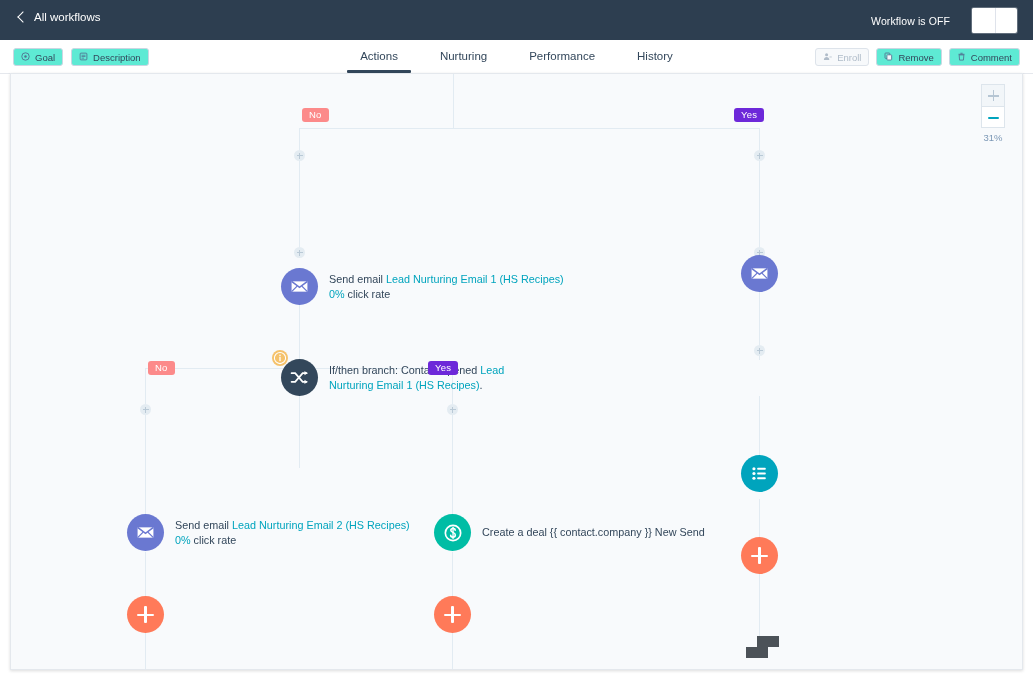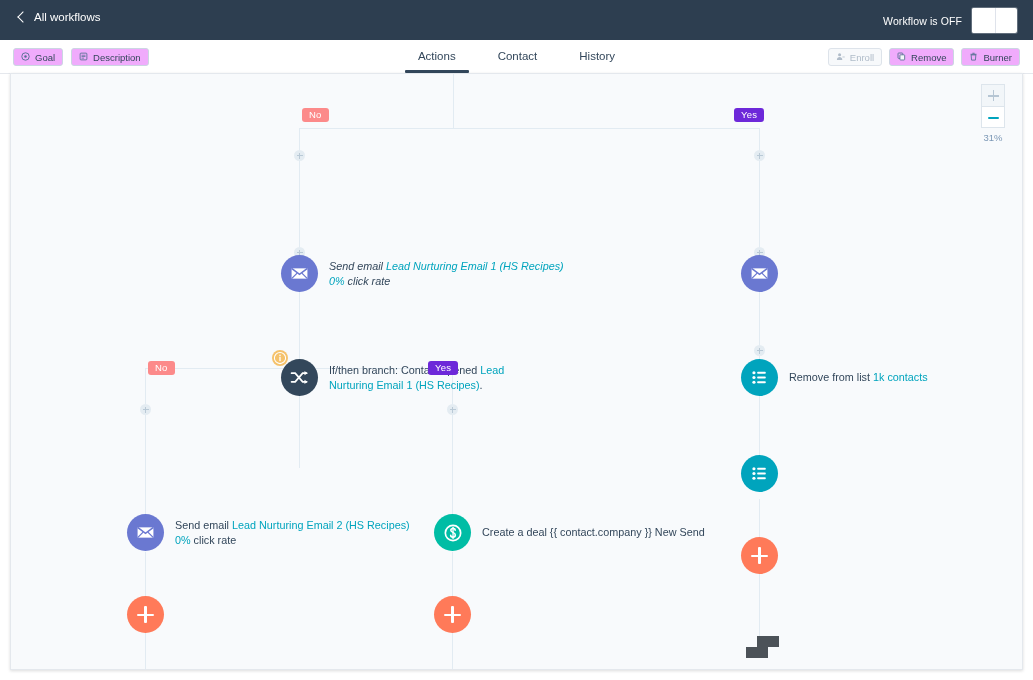--- a/index.html
+++ b/index.html
@@ -71,21 +71,21 @@
     position: relative;
     top: 1px;
     pointer-events: auto;
     cursor: pointer;
   }
   .toggle-wrap {
     position: absolute;
     right: 16px; top: 8px;
     display: flex;
     align-items: center;
-    gap: 10px;
+    gap: 22px;
   }
   .toggle-label {
     font-size: 10.5px;
     color: #ffffff;
     letter-spacing: .1px;
   }
   .toggle {
     width: 45px; height: 25px;
     background: #ffffff;
     border-radius: 2px;
@@ -112,21 +112,21 @@
     border-bottom: 1px solid #e5e8ed;
   }
   .btn {
     display: inline-flex;
     align-items: center;
     gap: 5px;
     height: 18px;
     padding: 0 7px;
     border: 1px solid #cbd6e2;
     border-radius: 3px;
-    background: #f0abfc;
+    background: #5eead4;
     color: #33475b;
     font-size: 9.5px;
     cursor: pointer;
     user-select: none;
     white-space: nowrap;
     box-sizing: border-box;
   }
   .btn.disabled {
     color: #b0bcc9;
     border-color: #dde3ea;
@@ -368,21 +368,22 @@
               <rect x="4.5" y="7.6" width="7" height="1.3" fill="#516f90"></rect>
               <rect x="4.5" y="10.2" width="4.5" height="1.3" fill="#516f90"></rect>
             </svg>
         </span>
         <span>Description</span>
       </span>
     </div>
 
     <div class="tabs">
       <span class="tab active">Actions</span>
-      <span class="tab">Contact</span>
+      <span class="tab">Nurturing</span>
+      <span class="tab">Performance</span>
       <span class="tab">History</span>
     </div>
 
     <div class="tb-right">
       <span class="btn disabled">
         <span>
           <svg viewBox="0 0 16 16" width="9" height="9">
               <circle cx="6.4" cy="5" r="2.7" fill="#b0bcc9"></circle>
               <path d="M1.6 14 C1.6 10.4 4 9 6.4 9 C8.8 9 11.2 10.4 11.2 14 Z" fill="#b0bcc9"></path>
               <rect x="11.4" y="8.2" width="4.2" height="1.3" fill="#b0bcc9"></rect>
@@ -400,21 +401,21 @@
         <span>Remove</span>
       </span>
       <span class="btn">
         <span>
           <svg viewBox="0 0 16 16" width="9" height="9">
               <rect x="2.6" y="3.2" width="10.8" height="1.6" fill="#516f90"></rect>
               <rect x="6" y="1.4" width="4" height="1.6" fill="#516f90"></rect>
               <path d="M3.8 5.2 H12.2 L11.4 14.4 H4.6 Z" fill="none" stroke="#516f90" stroke-width="1.5"></path>
             </svg>
         </span>
-        <span>Burner</span>
+        <span>Comment</span>
       </span>
     </div>
   </div>
 
   <div class="canvas">
     <div class="cv">
 
       <div class="ln v" style="left:442px; top:0px; height:54px;"></div>
       <div class="ln h" style="left:288px; top:54px; width:460px;"></div>
       <div class="ln v" style="left:288px; top:54px; height:128px;"></div>
@@ -440,21 +441,21 @@
       <div class="pill yes" style="left:723px; top:34px;">Yes</div>
 
       <div class="addnode" style="left:283px; top:76px;"></div>
       <div class="addnode" style="left:743px; top:76px;"></div>
       <div class="addnode" style="left:283px; top:173px;"></div>
       <div class="addnode" style="left:743px; top:173px;"></div>
       <div class="addnode" style="left:743px; top:271px;"></div>
       <div class="addnode" style="left:129px; top:330px;"></div>
       <div class="addnode" style="left:436px; top:330px;"></div>
 
-      <div class="node" style="left:270px; top:181px;font-style:italic;">
+      <div class="node" style="left:270px; top:194px;">
         <span class="nicon email">
           <svg viewBox="0 0 24 24" width="19" height="19" aria-hidden="true">
             <path d="M2 5.5 h20 v13 h-20 z" fill="#ffffff"></path>
             <path d="M2 5.5 L12 13 L22 5.5" fill="none" stroke="#6a78d1" stroke-width="2"></path>
             <path d="M2 18.5 L9 11.5 M22 18.5 L15 11.5" stroke="#6a78d1" stroke-width="1.6" fill="none"></path>
           </svg>
         </span>
         <span class="ntext">
           <span>Send email </span><span class="lk">Lead Nurturing Email 1 (HS Recipes)</span>
           <span class="sub"><span class="pct">0%</span><span> click rate</span></span>
@@ -485,35 +486,20 @@
             <path d="M2 17.5 H6.5 L16 6.5 H21" fill="none" stroke="#ffffff" stroke-width="2.2" stroke-linecap="round"></path>
             <path d="M18.3 3.9 L22 6.5 L18.3 9.1 Z" fill="#ffffff"></path>
             <path d="M18.3 14.9 L22 17.5 L18.3 20.1 Z" fill="#ffffff"></path>
           </svg>
         </span>
         <span class="ntext" style="max-width:215px;">
           <span>If/then branch: Contact opened </span><span class="lk">Lead Nurturing Email 1 (HS Recipes)</span><span>.</span>
         </span>
       </div>
 
-      <div class="node" style="left:730px; top:285px;">
-        <span class="nicon list">
-          <svg viewBox="0 0 24 24" width="19" height="19" aria-hidden="true">
-            <circle cx="5" cy="6" r="2" fill="#ffffff"></circle>
-              <rect x="9" y="4.8" width="11" height="2.4" rx="1.1" fill="#ffffff"></rect>
-            <circle cx="5" cy="12" r="2" fill="#ffffff"></circle>
-              <rect x="9" y="10.8" width="11" height="2.4" rx="1.1" fill="#ffffff"></rect>
-            <circle cx="5" cy="18" r="2" fill="#ffffff"></circle>
-              <rect x="9" y="16.8" width="11" height="2.4" rx="1.1" fill="#ffffff"></rect>
-          </svg>
-        </span>
-        <span class="ntext">
-          <span>Remove from list </span><span class="lk">1k contacts</span>
-        </span>
-      </div>
 
       <div class="node" style="left:730px; top:381px;">
         <span class="nicon list">
           <svg viewBox="0 0 24 24" width="19" height="19" aria-hidden="true">
             <circle cx="5" cy="6" r="2" fill="#ffffff"></circle>
               <rect x="9" y="4.8" width="11" height="2.4" rx="1.1" fill="#ffffff"></rect>
             <circle cx="5" cy="12" r="2" fill="#ffffff"></circle>
               <rect x="9" y="10.8" width="11" height="2.4" rx="1.1" fill="#ffffff"></rect>
             <circle cx="5" cy="18" r="2" fill="#ffffff"></circle>
               <rect x="9" y="16.8" width="11" height="2.4" rx="1.1" fill="#ffffff"></rect>

